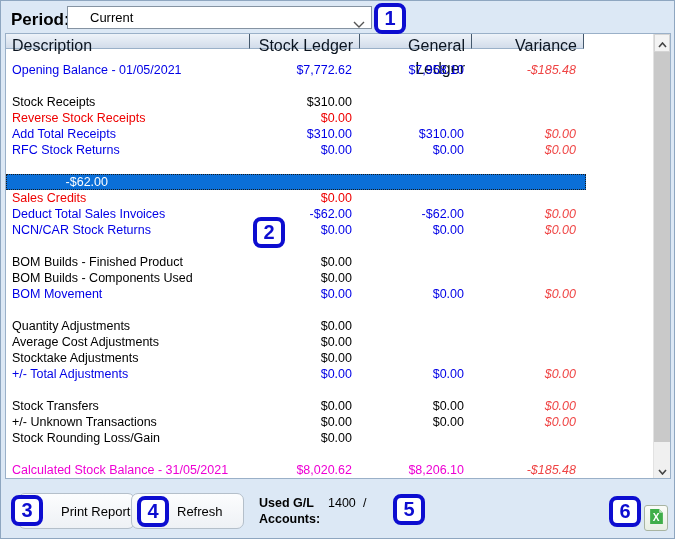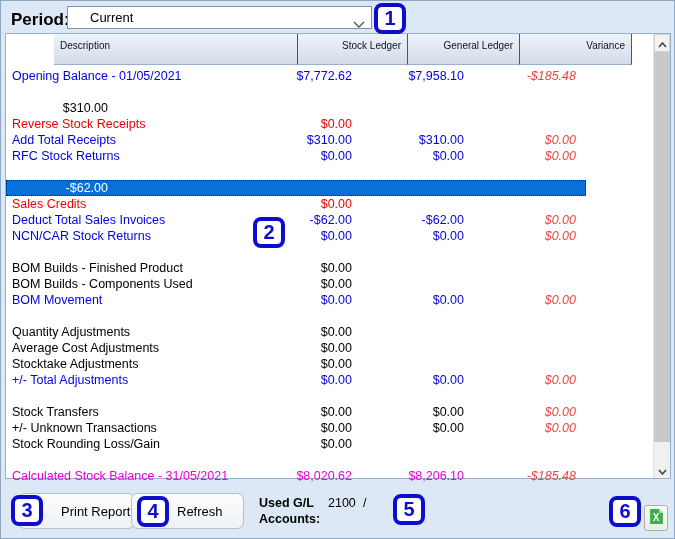--- a/index.html
+++ b/index.html
@@ -28,34 +28,34 @@
   .period-select .dd-arrow {
     position: absolute; right: 6px; top: 7px; width: 12px; height: 8px;
   }
 
   
   .table {
     position: absolute; left: 4px; top: 32px;
     width: 666px; height: 446px;
     background: #fff; border: 1px solid #9ab0c8;
   }
-  .thead { display: flex; height: 31px; font-size: 10px; color: #0a1420; margin-left: 48px; }
+  .thead { display: flex; height: 15px; font-size: 16px; color: #0a1420; }
   .thead .hc {
     background: linear-gradient(#eef3f9, #d2dcea);
     border-right: 1px solid #44586c;
     border-bottom: 1px solid #9ab0c8;
     line-height: 23px;
   }
   .hc.h-desc { width: 244px; padding-left: 6px; }
   .hc.h-num  { text-align: right; padding-right: 6px; }
   .hc.h-stock { width: 110px; }
   .hc.h-general { width: 112px; }
   .hc.h-var { width: 112px; }
 
-  .tbody { padding-top: 3px; }
+  .tbody { padding-top: 13px; }
   .trow {
     display: flex; width: 580px; height: 16px;
     font-size: 12.5px; line-height: 16px; white-space: nowrap;
   }
   .trow span { display: block; }
   .c-desc { width: 244px; padding-left: 6px; overflow: hidden; }
   .c-stock, .c-general, .c-var { width: 110px; text-align: right; padding-right: 8px; }
   .c-general { width: 112px; } .c-var { width: 112px; }
 
   .row-black { color: #000; }
@@ -155,20 +155,21 @@
           <span class="c-general">$7,958.10</span>
           <span class="c-var">-$185.48</span>
   </div>
         <div class="trow blank">
     <span class="c-desc"></span>
           <span class="c-stock"></span>
           <span class="c-general"></span>
           <span class="c-var"></span>
   </div>
         <div class="trow row-black">
+    <span class="c-desc">Stock Receipts</span>
           <span class="c-stock">$310.00</span>
           <span class="c-general"></span>
           <span class="c-var"></span>
   </div>
         <div class="trow row-red">
     <span class="c-desc">Reverse Stock Receipts</span>
           <span class="c-stock">$0.00</span>
           <span class="c-general"></span>
           <span class="c-var"></span>
   </div>
@@ -325,21 +326,21 @@
     </div>
   </div>
 
   <button class="btn btn-print">Print Report</button>
   <button class="btn btn-refresh">Refresh</button>
 
   <div class="gl-label">
     <div>Used G/L</div>
     <div>Accounts:</div>
   </div>
-  <span class="gl-value">2100</span>
+  <span class="gl-value">1400</span>
   <span class="gl-sep">/</span>
 
   <button class="excel-btn">
     <span>
       <svg width="17" height="17" viewBox="0 0 16 16">
         <path fill="#3fae49" d="M2 1 h8.5 L14 4.5 V15 H2 Z"></path>
         <path fill="#bfe3bf" d="M10.5 1 L14 4.5 H10.5 Z"></path>
         <text x="7.6" y="12" fill="#fff" font-size="9.5" font-weight="bold" text-anchor="middle" font-family="Liberation Sans, sans-serif">X</text>
       </svg>
     </span>

